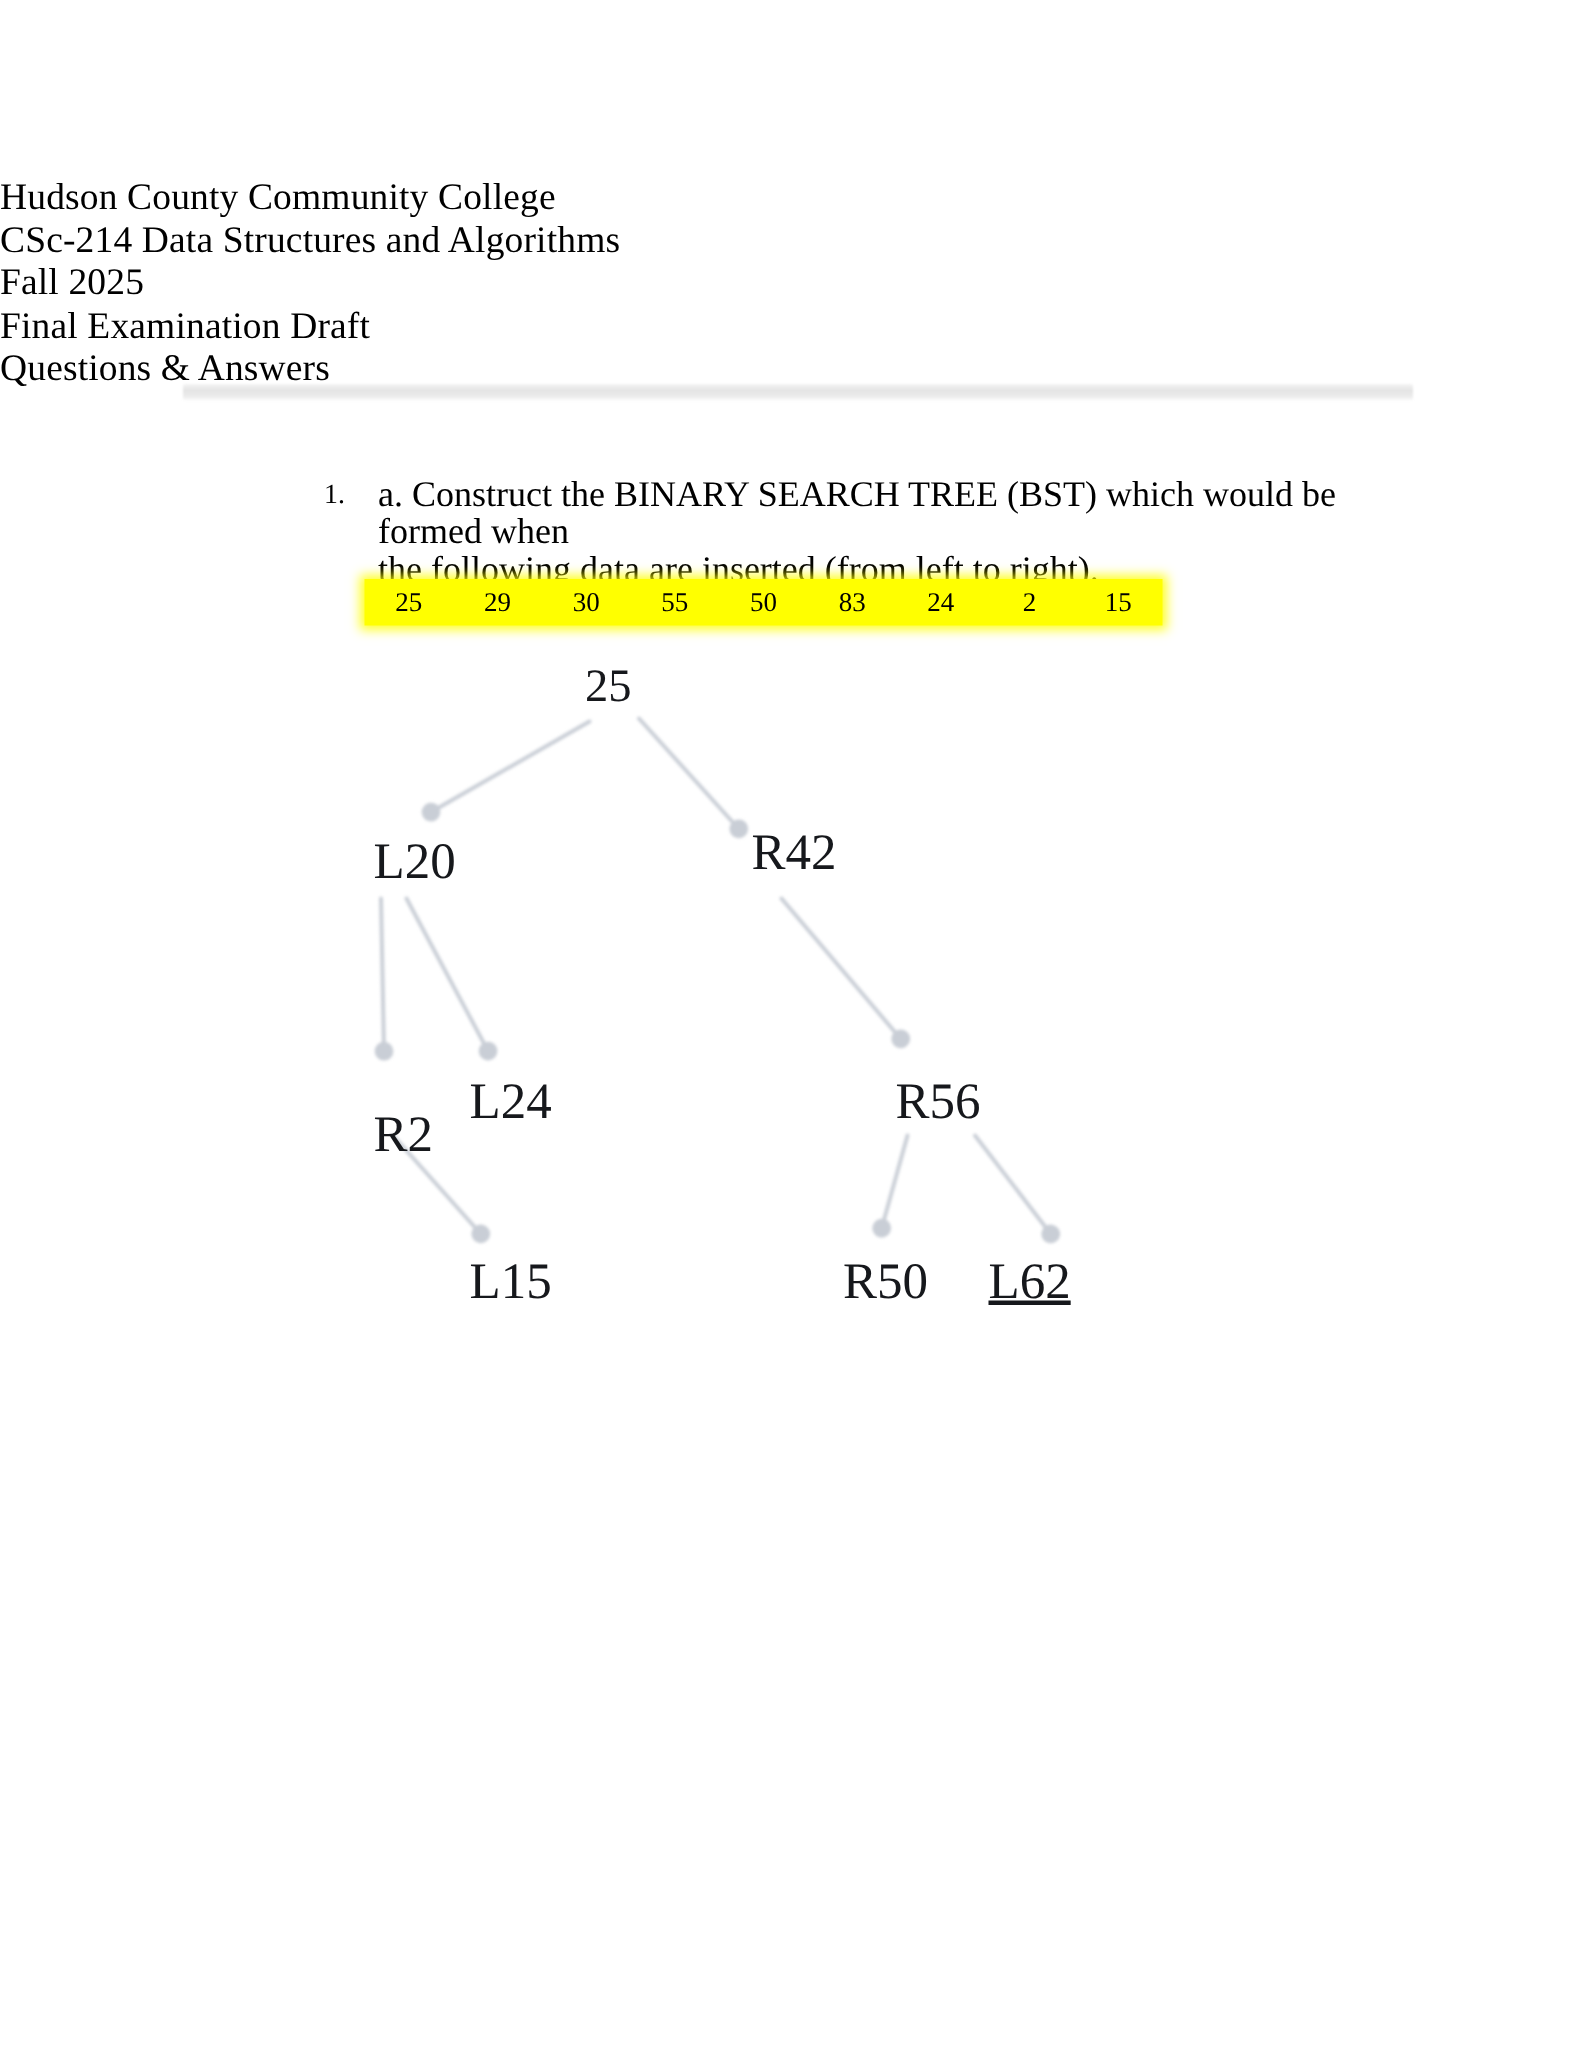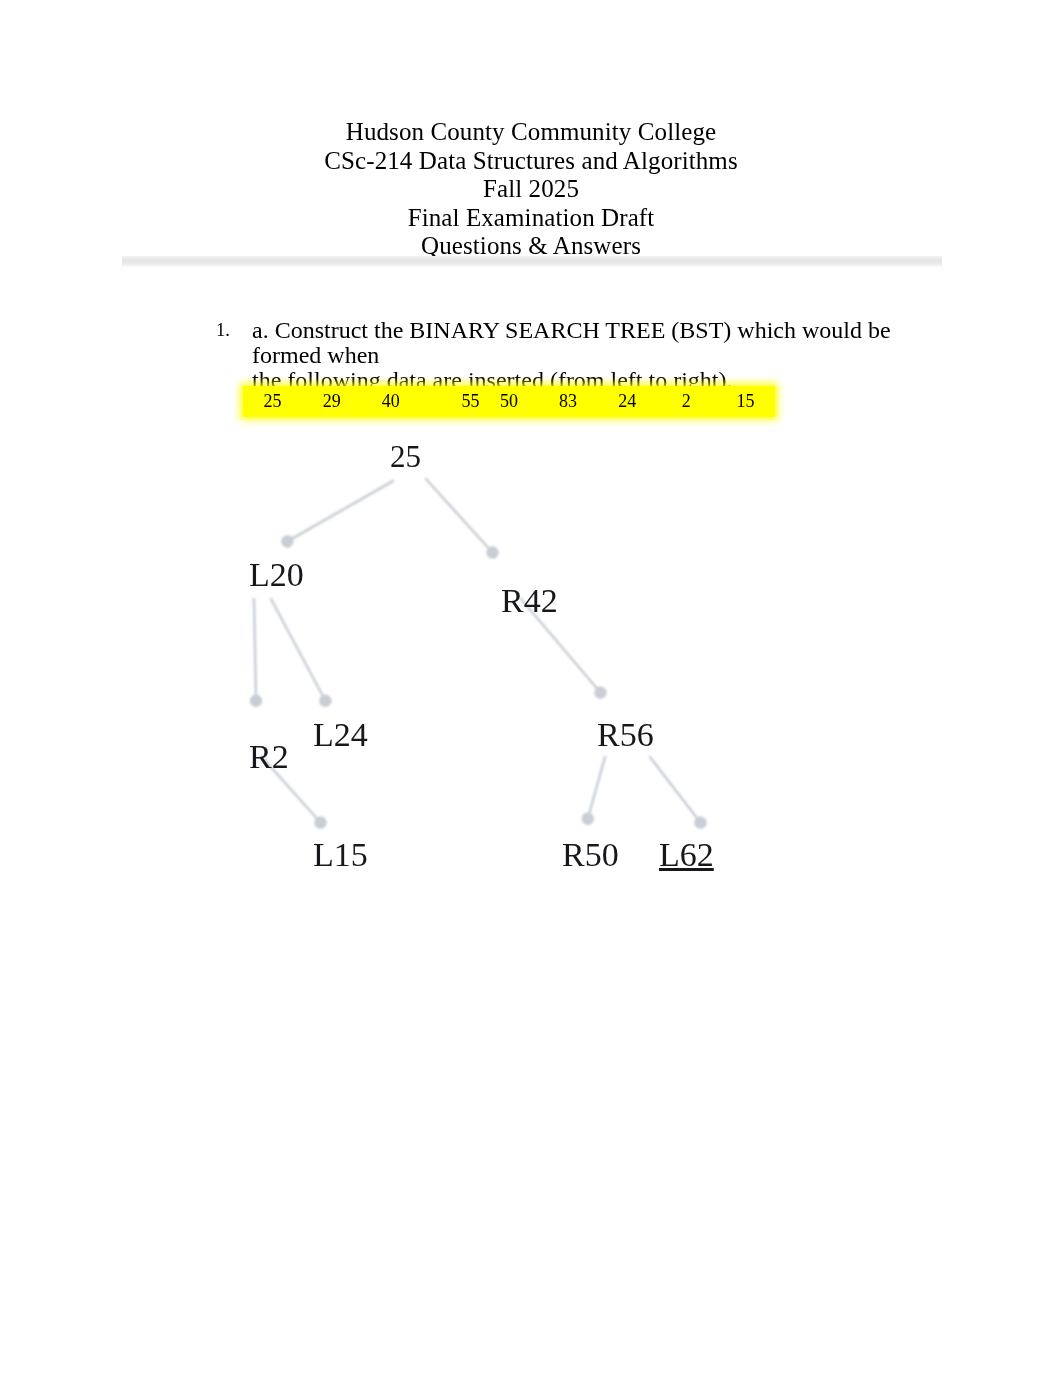--- a/index.html
+++ b/index.html
@@ -21,21 +21,21 @@
     inset: 0;
     background: #ffffff;
   }
 
   
   .doc-header {
     position: absolute;
     top: 118px;
     left: 0;
     width: 1062px;
-    text-align: center;
+    text-align: left;
   }
   .doc-header .hline {
     font-size: 25px;
     line-height: 28.5px;
     white-space: nowrap;
     letter-spacing: 0.1px;
   }
 
   
   .header-rule {
@@ -143,22 +143,22 @@
     <div class="q-body">
       <span>a. Construct the BINARY SEARCH TREE (BST) which would be formed when</span>
       <span class="l2">the following data are inserted (from left to right).</span>
     </div>
   </div>
 
   <div class="data-strip">
     <div class="cells" id="data-cells">
         <span class="cell" style="flex: 1 1 0px;">25</span>
         <span class="cell" style="flex: 1 1 0px;">29</span>
-        <span class="cell" style="flex: 1 1 0px;">40</span>
-        <span class="cell" style="flex: 1 1 0px; text-align: right;">55</span>
+        <span class="cell" style="flex: 1 1 0px;">30</span>
+        <span class="cell" style="flex: 1 1 0px;">55</span>
         <span class="cell" style="flex: 1 1 0px;">50</span>
         <span class="cell" style="flex: 1 1 0px;">83</span>
         <span class="cell" style="flex: 1 1 0px;">24</span>
         <span class="cell" style="flex: 1 1 0px;">2</span>
         <span class="cell" style="flex: 1 1 0px;">15</span>
       </div>
   </div>
 
   <div class="bst">
     <svg class="bst-svg" id="bst-edges" viewBox="0 0 1062 1377">
@@ -174,21 +174,21 @@
           <line x1="271" y1="599" x2="325" y2="700" stroke="#c9ced6" stroke-width="2.6" stroke-linecap="round" marker-end="url(#arrowhead)"></line>
           <line x1="521" y1="599" x2="600" y2="692" stroke="#c9ced6" stroke-width="2.6" stroke-linecap="round" marker-end="url(#arrowhead)"></line>
           <line x1="262" y1="757" x2="320" y2="822" stroke="#c9ced6" stroke-width="2.6" stroke-linecap="round" marker-end="url(#arrowhead)"></line>
           <line x1="605" y1="757" x2="588" y2="818" stroke="#c9ced6" stroke-width="2.6" stroke-linecap="round" marker-end="url(#arrowhead)"></line>
           <line x1="650" y1="757" x2="700" y2="822" stroke="#c9ced6" stroke-width="2.6" stroke-linecap="round" marker-end="url(#arrowhead)"></line>
         </g>
       </svg>
     <div id="bst-nodes">
         <div class="tree-node root" style="left: 390px; top: 440px;">25</div>
         <div class="tree-node" style="left: 249px; top: 558px;">L20</div>
-        <div class="tree-node" style="left: 501px; top: 584px;">R42</div>
+        <div class="tree-node" style="left: 501px; top: 552px;">R42</div>
         <div class="tree-node" style="left: 249px; top: 740px;">R2</div>
         <div class="tree-node" style="left: 313px; top: 718px;">L24</div>
         <div class="tree-node" style="left: 597px; top: 718px;">R56</div>
         <div class="tree-node" style="left: 313px; top: 838px;">L15</div>
         <div class="tree-node" style="left: 562px; top: 838px;">R50</div>
         <div class="tree-node" style="left: 659px; top: 838px; text-decoration: underline;">L62</div>
       </div>
   </div>
 
 </div>

